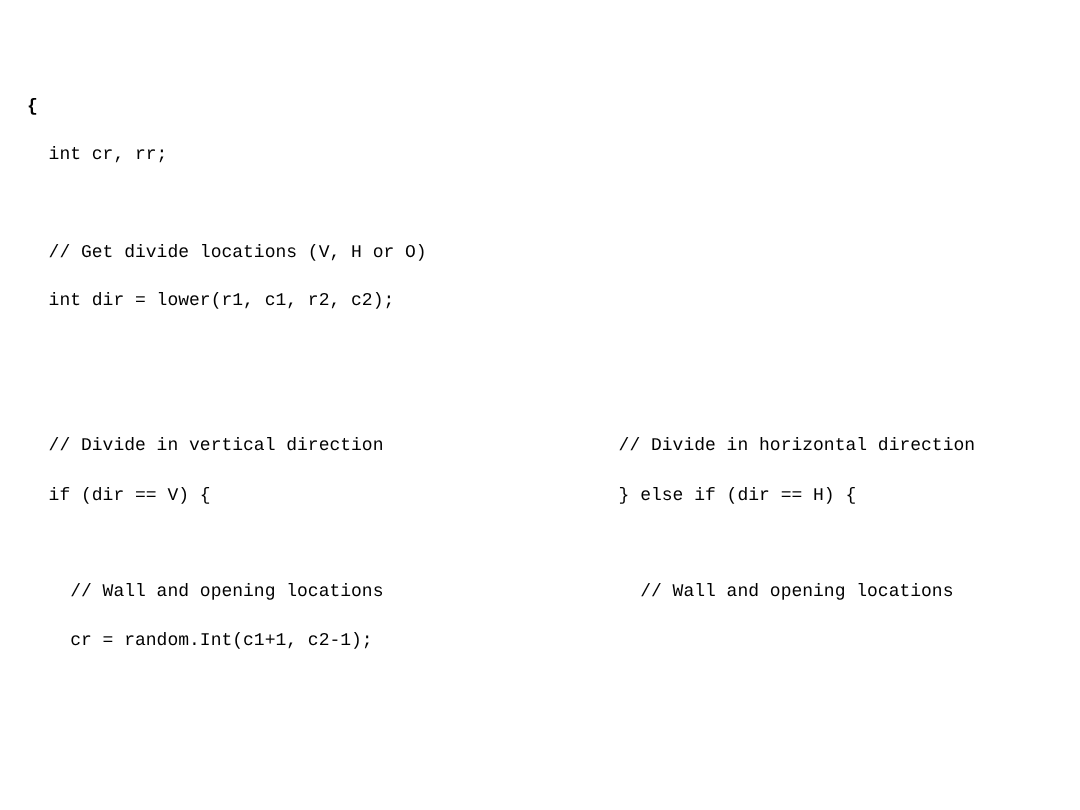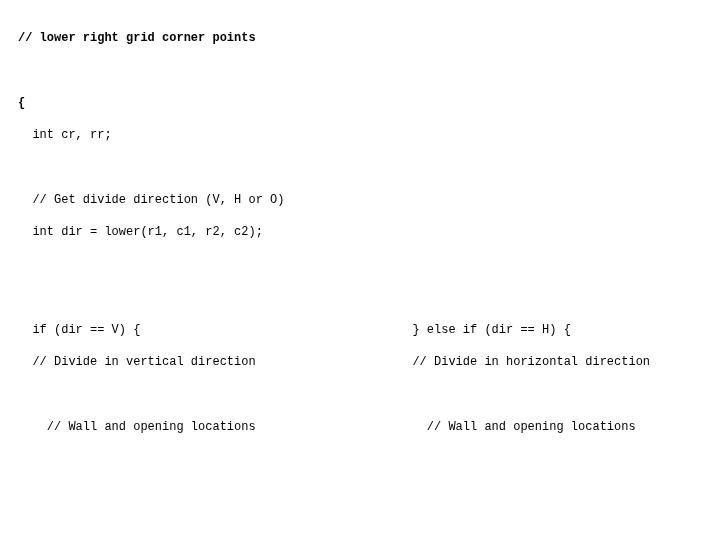--- a/index.html
+++ b/index.html
@@ -29,48 +29,48 @@
     white-space: pre;
   }
   .right {
     white-space: pre;
   }
 </style>
 </head>
 <body>
 
 <div class="page">
-<div class="bold">// lower right grid corner points</div>
 <div> </div>
 <div class="bold">{</div>
 <div>  int cr, rr;</div>
 <div> </div>
-<div>  // Get divide direction (V, H or O)</div>
+<div>  // Get divide locations (V, H or O)</div>
 <div>  int dir = lower(r1, c1, r2, c2);</div>
 <div> </div>
 
 <div class="colpair">
 <div class="left">
+<div>  // Divide in vertical direction</div>
 <div>  if (dir == V) {</div>
-<div>  // Divide in vertical direction</div>
 <div> </div>
 <div>    // Wall and opening locations</div>
+<div>    cr = random.Int(c1+1, c2-1);</div>
 
 
 
 
 
 
 
 
 
 </div>
 <div class="right">
+<div>  // Divide in horizontal direction</div>
 <div>  } else if (dir == H) {</div>
-<div>  // Divide in horizontal direction</div>
 <div> </div>
 <div>    // Wall and opening locations</div>
 
 
 
 
 
 
 
 

